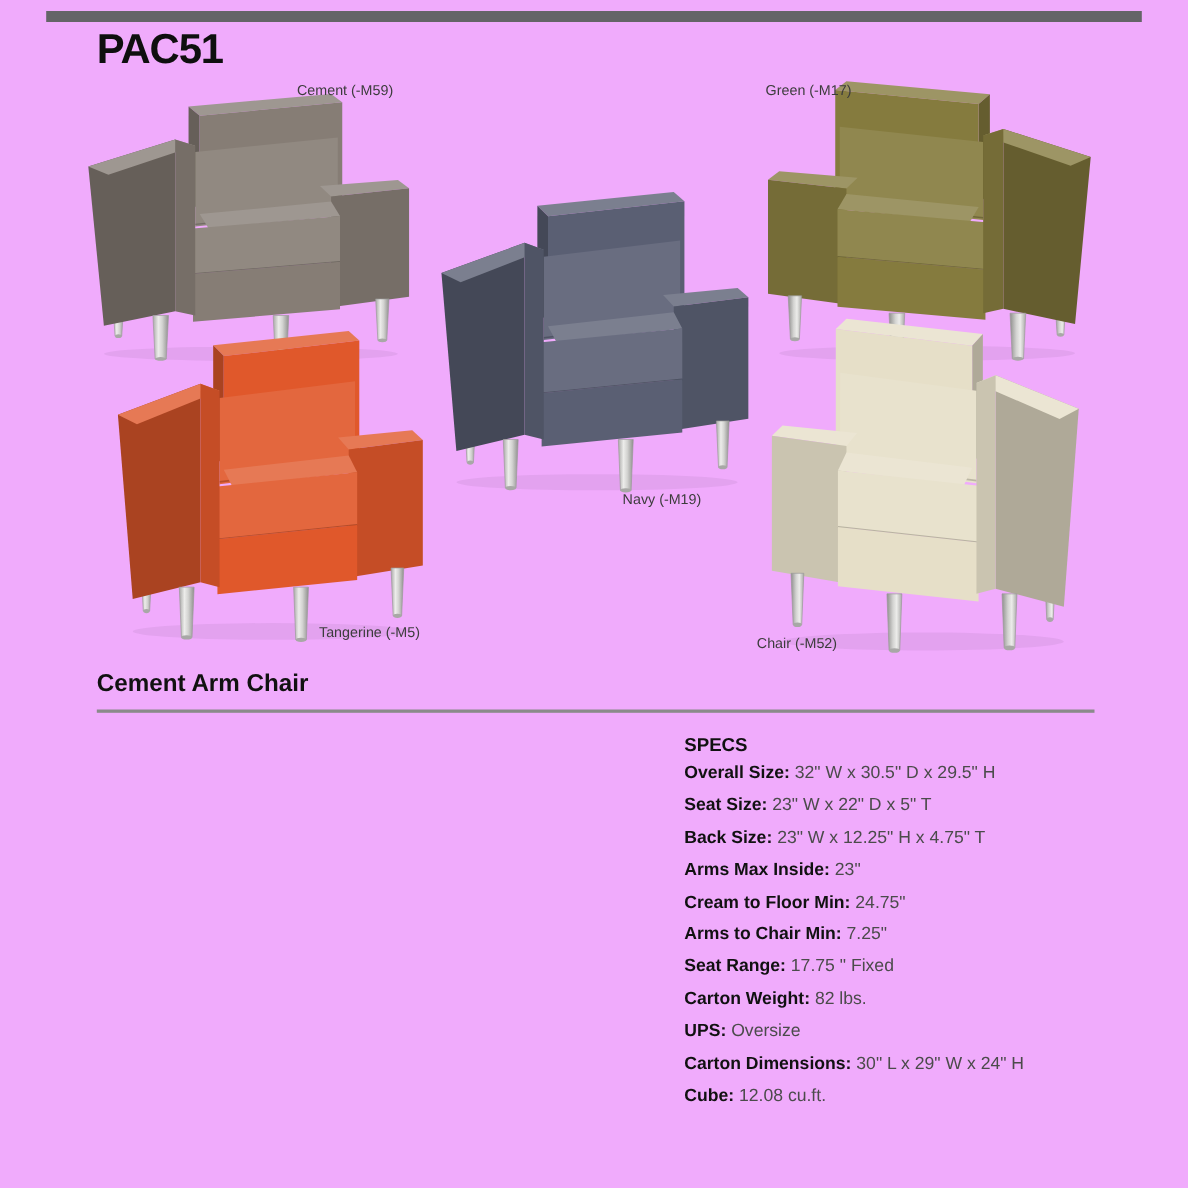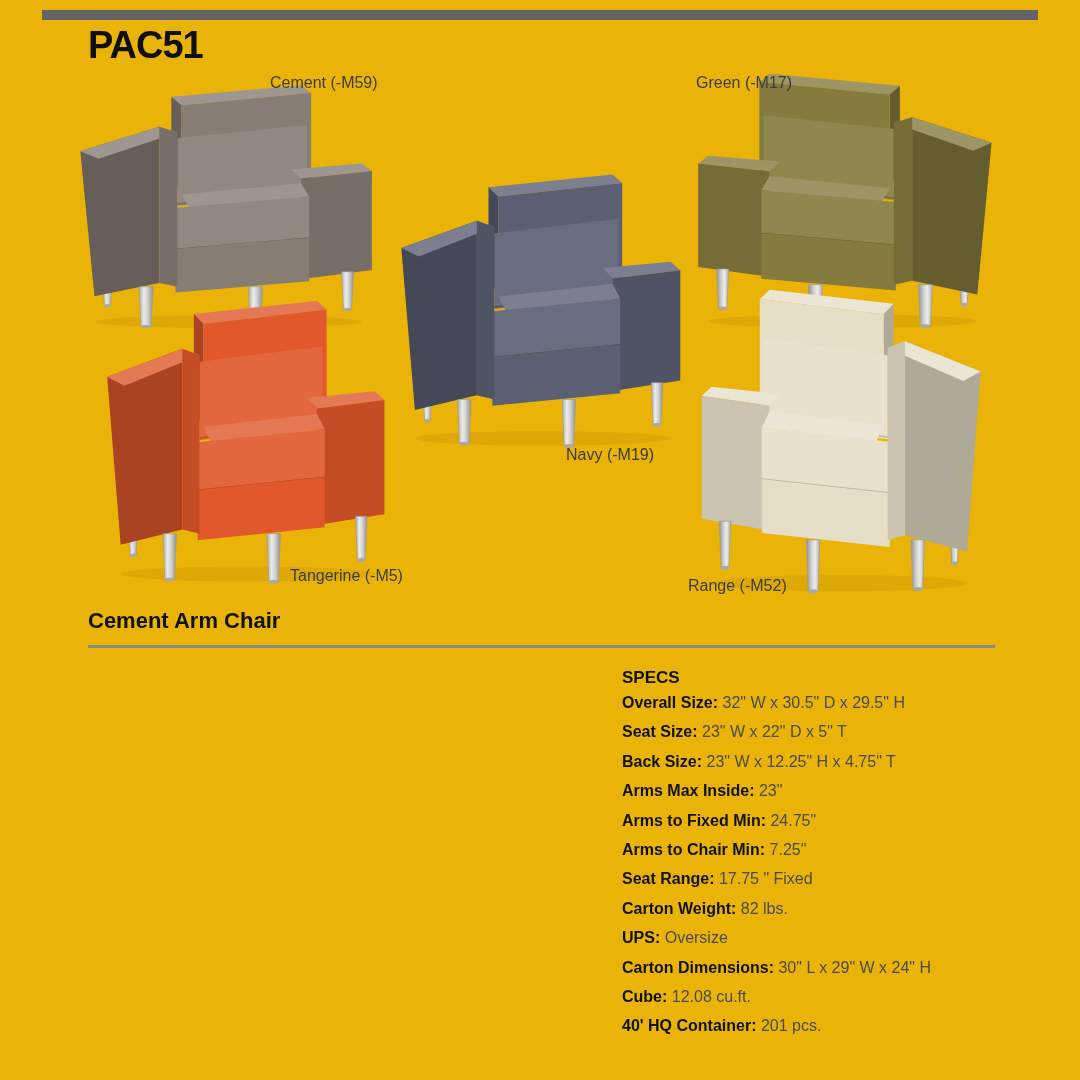--- a/index.html
+++ b/index.html
@@ -1,27 +1,27 @@
 <!DOCTYPE html>
 <html><head>
 <meta charset="utf-8">
 <style>
   html,body{margin:0;padding:0;background:#ffffff;}
   body{font-family:"Liberation Sans", sans-serif;}
-  #page{position:relative;width:1080px;height:1080px;background:#eab308;overflow:hidden;}
+  #page{position:relative;width:1080px;height:1080px;background:#f0abfc;overflow:hidden;}
 
   .top-bar{position:absolute;left:42px;top:10px;width:996px;height:10px;background:#646467;}
 
   .product-code{position:absolute;left:88px;top:24px;font-size:38px;font-weight:800;
     color:#0f0f0f;letter-spacing:-1px;}
 
   .chair{position:absolute;}
   .chair svg{display:block;width:100%;height:100%;}
 
-  .swatch-label{position:absolute;font-size:16px;color:#3c3c3c;white-space:nowrap;}
+  .swatch-label{position:absolute;font-size:13px;color:#3c3c3c;white-space:nowrap;}
 
   .product-name{position:absolute;left:88px;top:608px;font-size:22px;font-weight:700;color:#111;}
   .divider{position:absolute;left:88px;top:645px;width:907px;height:3px;background:#8a8a8a;}
 
   .features{position:absolute;left:130px;top:668px;width:440px;}
   .features .section-heading{font-size:17px;font-weight:700;color:#111;margin:0 0 8px 0;}
   .feature-item{font-size:16px;color:#2e2e2e;margin:0 0 19px 0;line-height:1.2;}
   .feature-item::before{content:"• ";color:#2e2e2e;}
 
   .specs{position:absolute;left:622px;top:668px;width:430px;}
@@ -222,37 +222,36 @@
           <polygon points="280,208 292,208 290,248 282,248" fill="url(#legGrad4)" stroke="#9a9a98" stroke-width="0.6"></polygon>
           <ellipse cx="286" cy="248" rx="4" ry="1.8" fill="#a8a8a6"></ellipse>
         </g>
       </svg>
     </div>
 
   <span class="swatch-label" style="left:270px; top:74px;">Cement (-M59)</span>
   <span class="swatch-label" style="left:696px; top:74px;">Green (-M17)</span>
   <span class="swatch-label" style="left:566px; top:446px;">Navy (-M19)</span>
   <span class="swatch-label" style="left:290px; top:567px;">Tangerine (-M5)</span>
-  <span class="swatch-label" style="left:688px; top:577px;">Range (-M52)</span>
+  <span class="swatch-label" style="left:688px; top:577px;">Chair (-M52)</span>
 
   <div class="product-name">Cement Arm Chair</div>
   <div class="divider"></div>
 
   <div class="features">
   </div>
 
   <div class="specs">
     <div class="section-heading">SPECS</div>
     <div class="spec-row"><span class="spec-label">Overall Size:</span> <span class="spec-value">32" W x 30.5" D x 29.5" H</span></div>
     <div class="spec-row"><span class="spec-label">Seat Size:</span> <span class="spec-value">23" W x 22" D x 5" T</span></div>
     <div class="spec-row"><span class="spec-label">Back Size:</span> <span class="spec-value">23" W x 12.25" H x 4.75" T</span></div>
     <div class="spec-row"><span class="spec-label">Arms Max Inside:</span> <span class="spec-value">23"</span></div>
-    <div class="spec-row"><span class="spec-label">Arms to Fixed Min:</span> <span class="spec-value">24.75"</span></div>
+    <div class="spec-row"><span class="spec-label">Cream to Floor Min:</span> <span class="spec-value">24.75"</span></div>
     <div class="spec-row"><span class="spec-label">Arms to Chair Min:</span> <span class="spec-value">7.25"</span></div>
     <div class="spec-row"><span class="spec-label">Seat Range:</span> <span class="spec-value">17.75 " Fixed</span></div>
     <div class="spec-row"><span class="spec-label">Carton Weight:</span> <span class="spec-value">82 lbs.</span></div>
     <div class="spec-row"><span class="spec-label">UPS:</span> <span class="spec-value">Oversize</span></div>
     <div class="spec-row"><span class="spec-label">Carton Dimensions:</span> <span class="spec-value">30" L x 29" W x 24" H</span></div>
     <div class="spec-row"><span class="spec-label">Cube:</span> <span class="spec-value">12.08 cu.ft.</span></div>
-    <div class="spec-row"><span class="spec-label">40' HQ Container:</span> <span class="spec-value">201 pcs.</span></div>
   </div>
 
 </div>
 
 </body></html>

